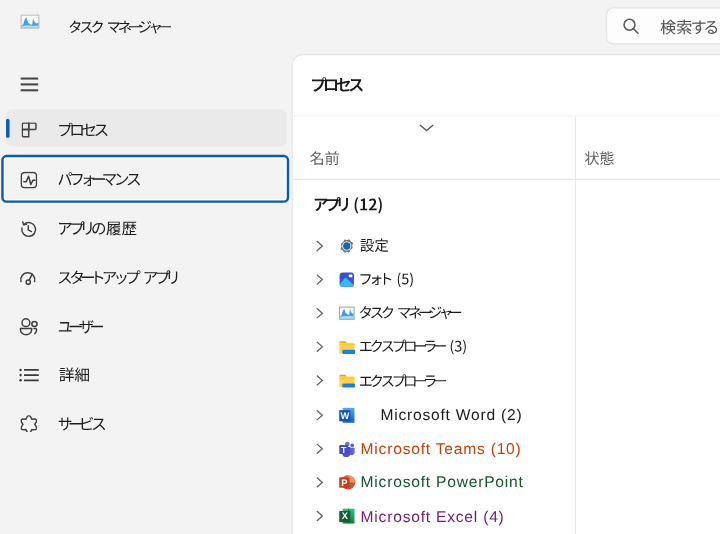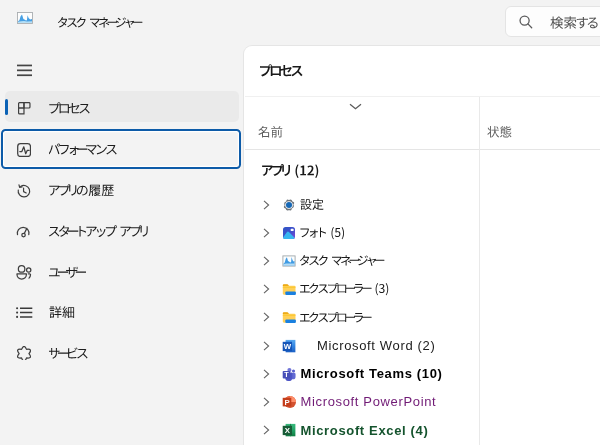--- a/index.html
+++ b/index.html
@@ -185,40 +185,40 @@
     <path d="M1,0.9 L5.6,5 L1,9.1" fill="none" stroke="#636363" stroke-width="1.1"></path>
   </svg>
 <svg style="position:absolute;left:281.5px;top:366.7px" width="14" height="14" viewBox="0 0 14 14">
     <circle cx="7.4" cy="3.1" r="2.05" fill="#7074d8"></circle>
     <circle cx="11.5" cy="4.1" r="1.55" fill="#5a60ce"></circle>
     <path d="M9.6,6.1 h3.1 a0.85,0.85 0 0 1 0.85,0.85 v2.8 a2.6,2.6 0 0 1 -2.6,2.6 a2.6,2.6 0 0 1 -1.35,-0.4 Z" fill="#636bd3"></path>
     <path d="M4.3,5.5 h5.2 a0.8,0.8 0 0 1 0.8,0.8 v4.1 a3.7,3.7 0 0 1 -3.7,3.7 a3.7,3.7 0 0 1 -3.3,-2.2 Z" fill="#4d55c5"></path>
     <rect x="0.7" y="3.9" width="7.5" height="7.5" rx="0.9" fill="#464eb8"></rect>
     <text x="4.45" y="10.3" font-family="Liberation Sans" font-size="7.2" font-weight="bold" fill="#fff" text-anchor="middle">T</text>
   </svg>
-<div style="position:absolute;left:300.5px;top:364.2px;font-size:13px;line-height:19px;color:#000000;font-weight:700;letter-spacing:0.65px;white-space:nowrap">Microsoft Teams (10)</div>
+<div style="position:absolute;left:300.5px;top:364.2px;font-size:13px;line-height:19px;color:#c2410c;font-weight:400;letter-spacing:0.65px;white-space:nowrap">Microsoft Teams (10)</div>
 <svg style="position:absolute;left:263.0px;top:396.9px" width="7" height="10" viewBox="0 0 7 10">
     <path d="M1,0.9 L5.6,5 L1,9.1" fill="none" stroke="#636363" stroke-width="1.1"></path>
   </svg>
 <svg style="position:absolute;left:281.5px;top:394.9px" width="14" height="14" viewBox="0 0 14 14">
     <circle cx="8" cy="7" r="6" fill="#d35230"></circle>
     <path d="M8,1 A6,6 0 0 1 14,7 L8,7 Z" fill="#ff8f6b"></path>
     <path d="M8,1 A6,6 0 0 0 2,7 L8,7 Z" fill="#ed6c47"></path>
     <rect x="0.7" y="2.8" width="8.6" height="8.6" fill="#c43e1c"></rect>
     <text x="5" y="10" font-family="Liberation Sans" font-size="7.8" font-weight="bold" fill="#fff" text-anchor="middle">P</text>
   </svg>
-<div style="position:absolute;left:300.5px;top:392.4px;font-size:13px;line-height:19px;color:#701a75;font-weight:400;letter-spacing:0.65px;white-space:nowrap">Microsoft PowerPoint</div>
+<div style="position:absolute;left:300.5px;top:392.4px;font-size:13px;line-height:19px;color:#14532d;font-weight:400;letter-spacing:0.65px;white-space:nowrap">Microsoft PowerPoint</div>
 <svg style="position:absolute;left:263.0px;top:425.1px" width="7" height="10" viewBox="0 0 7 10">
     <path d="M1,0.9 L5.6,5 L1,9.1" fill="none" stroke="#636363" stroke-width="1.1"></path>
   </svg>
 <svg style="position:absolute;left:281.5px;top:423.1px" width="14" height="14" viewBox="0 0 14 14">
     <defs>
       <linearGradient id="xl" x1="0" y1="0" x2="0" y2="1">
         <stop offset="0" stop-color="#3bba7e"></stop>
         <stop offset="0.5" stop-color="#21a366"></stop>
         <stop offset="1" stop-color="#107c41"></stop>
       </linearGradient>
     </defs>
     <rect x="3.6" y="0.9" width="9.8" height="12.4" fill="url(#xl)"></rect>
     <path d="M8.5,0.9 v12.4" stroke="#107c41" stroke-width="0.8"></path>
     <rect x="0.7" y="2.8" width="9.3" height="9.3" fill="#185c37"></rect>
     <text x="5.35" y="9.9" font-family="Liberation Sans" font-size="7.8" font-weight="bold" fill="#fff" text-anchor="middle">X</text>
   </svg>
-<div style="position:absolute;left:300.5px;top:420.6px;font-size:13px;line-height:19px;color:#14532d;font-weight:700;letter-spacing:0.65px;white-space:nowrap">Microsoft Excel (4)</div>
+<div style="position:absolute;left:300.5px;top:420.6px;font-size:13px;line-height:19px;color:#701a75;font-weight:400;letter-spacing:0.65px;white-space:nowrap">Microsoft Excel (4)</div>
 </body></html>

